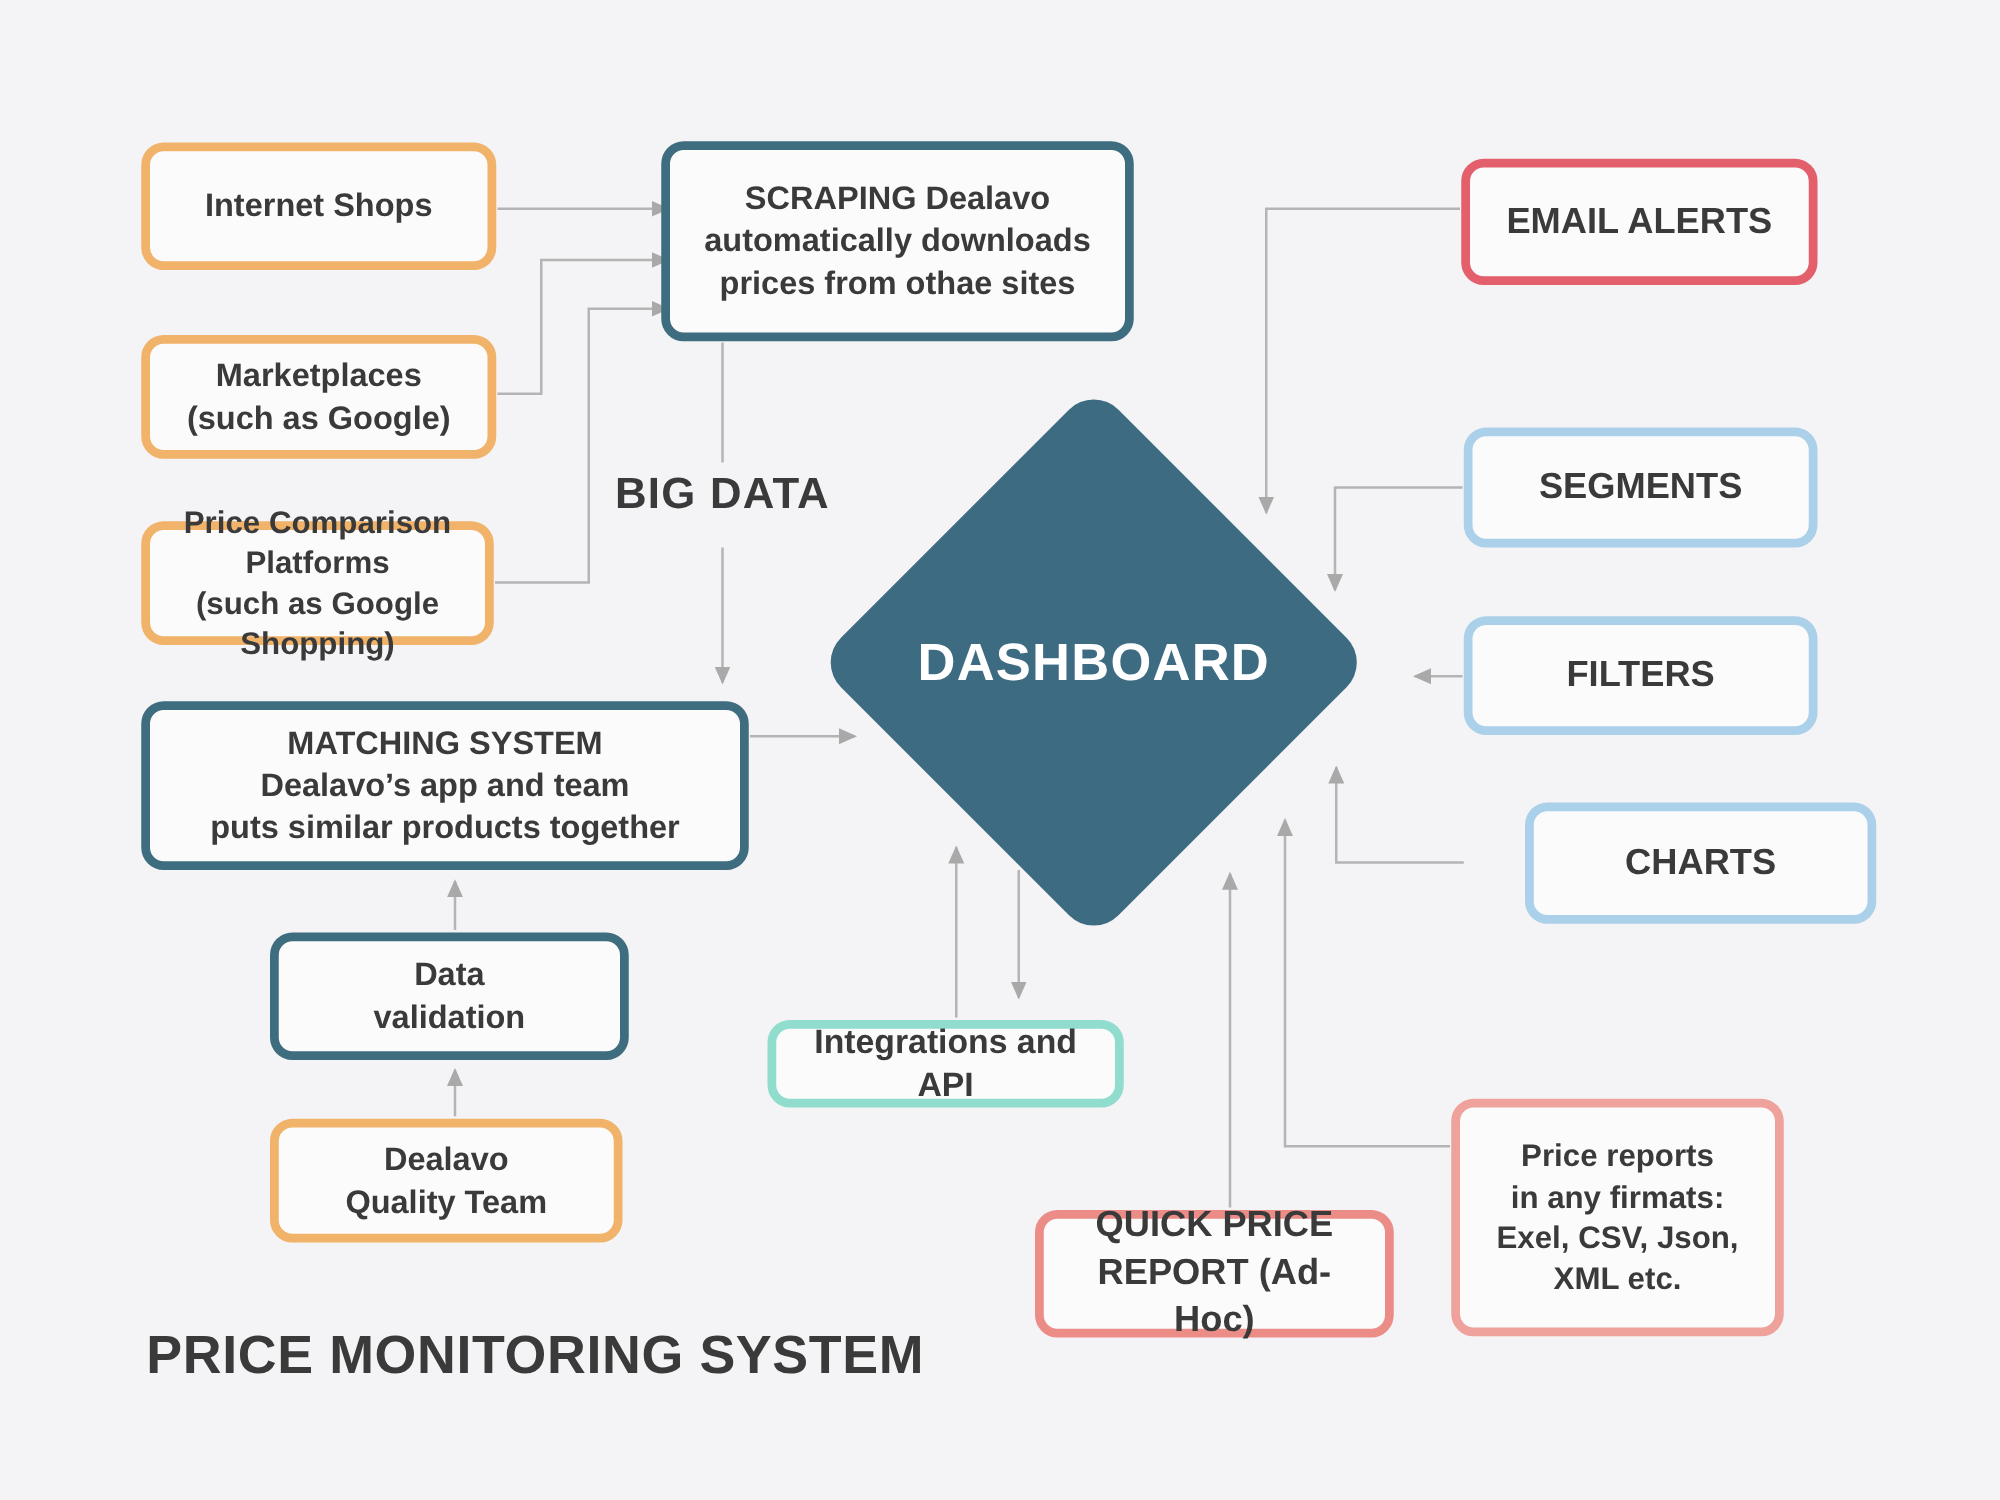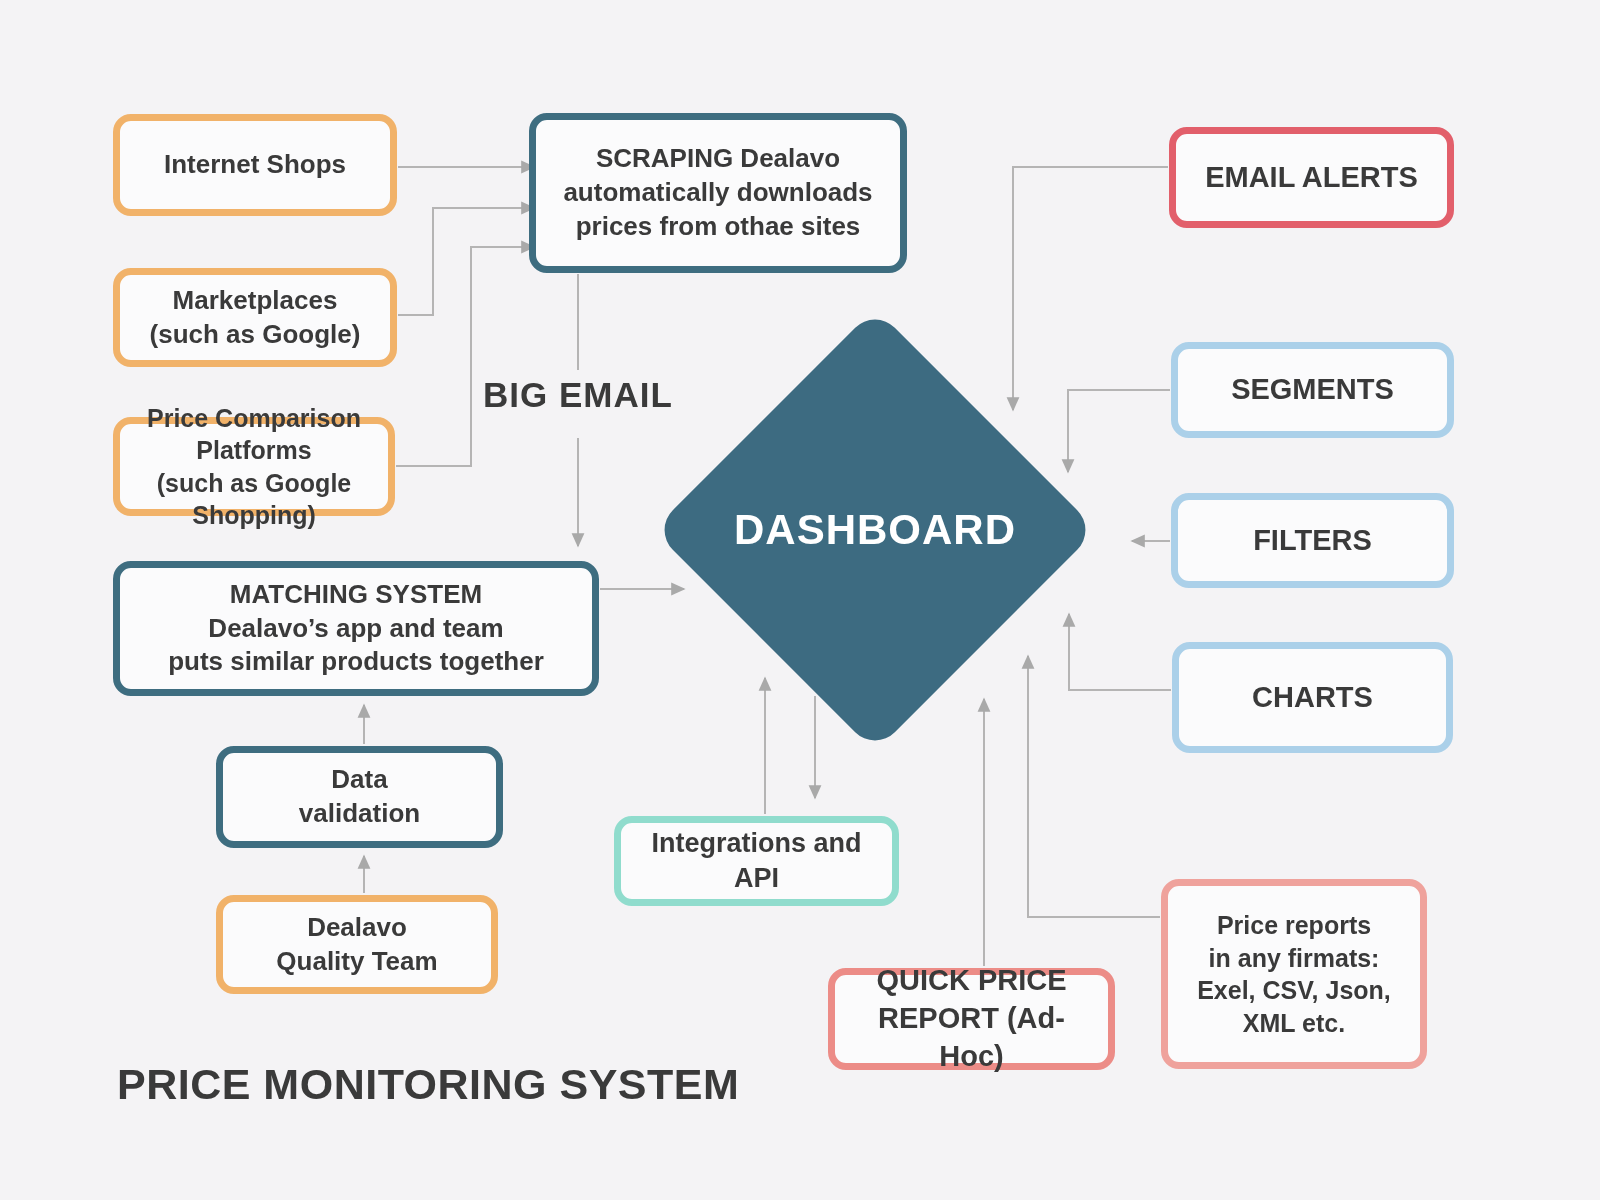--- a/index.html
+++ b/index.html
@@ -127,39 +127,39 @@
   </div>
 
   <div class="node orange fs26" style="left:216px;top:895px;width:282px;height:99px">
     <span class="lbl">Dealavo
 Quality Team</span>
   </div>
 
   <div id="diamond"></div>
   <div id="diamond-label">DASHBOARD</div>
 
-  <div id="big-data">BIG EMAIL</div>
+  <div id="big-data">BIG DATA</div>
 
   <div class="node red fs29" style="left:1169px;top:127px;width:285px;height:101px">
     <span class="lbl">EMAIL ALERTS</span>
   </div>
 
   <div class="node blue fs29" style="left:1171px;top:342px;width:283px;height:96px">
     <span class="lbl">SEGMENTS</span>
   </div>
 
   <div class="node blue fs29" style="left:1171px;top:493px;width:283px;height:95px">
     <span class="lbl">FILTERS</span>
   </div>
 
-  <div class="node blue fs29" style="left:1172px;top:642px;width:281px;height:111px">
+  <div class="node blue fs29" style="left:1220px;top:642px;width:281px;height:97px">
     <span class="lbl">CHARTS</span>
   </div>
 
-  <div class="node mint fs27" style="left:614px;top:816px;width:285px;height:90px">
+  <div class="node mint fs27" style="left:614px;top:816px;width:285px;height:70px">
     <span class="lbl">Integrations and API</span>
   </div>
 
   <div class="node salmon-strong fs29" style="left:828px;top:968px;width:287px;height:102px">
     <span class="lbl">QUICK PRICE
 REPORT (Ad-Hoc)</span>
   </div>
 
   <div class="node salmon fs25" style="left:1161px;top:879px;width:266px;height:190px">
     <span class="lbl">Price reports

